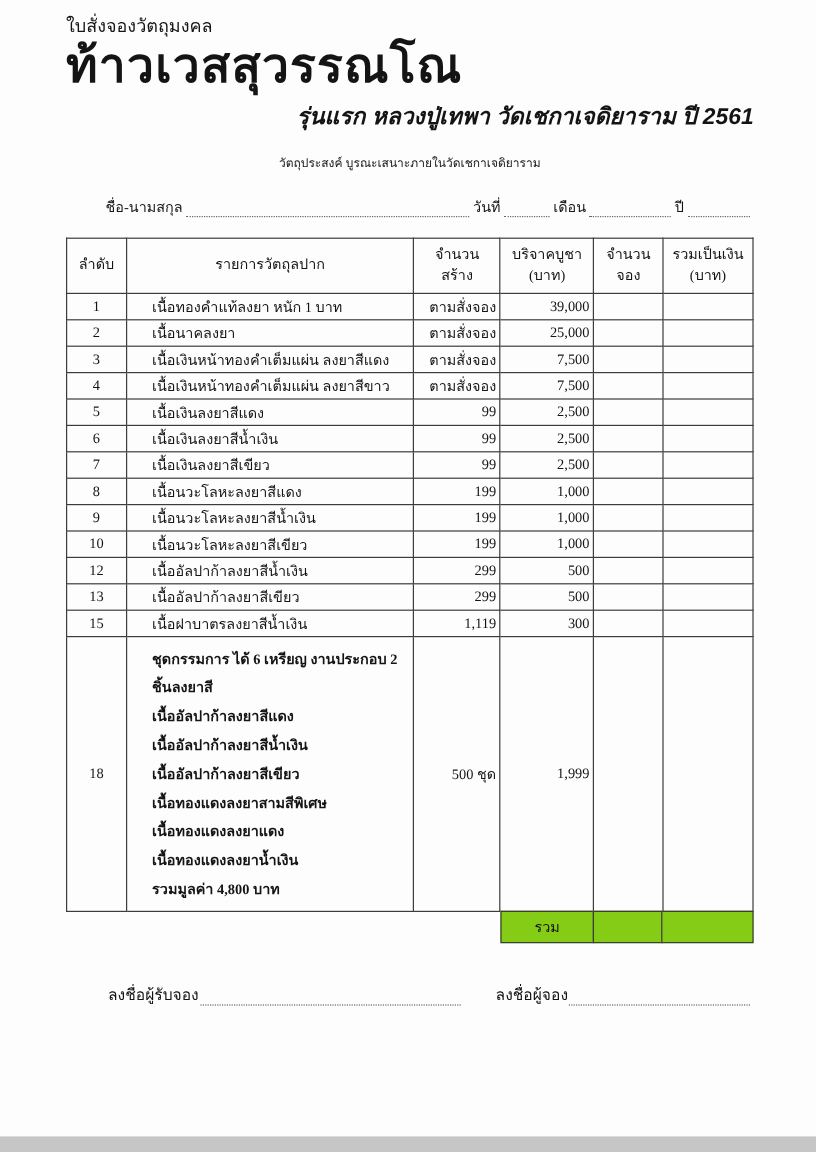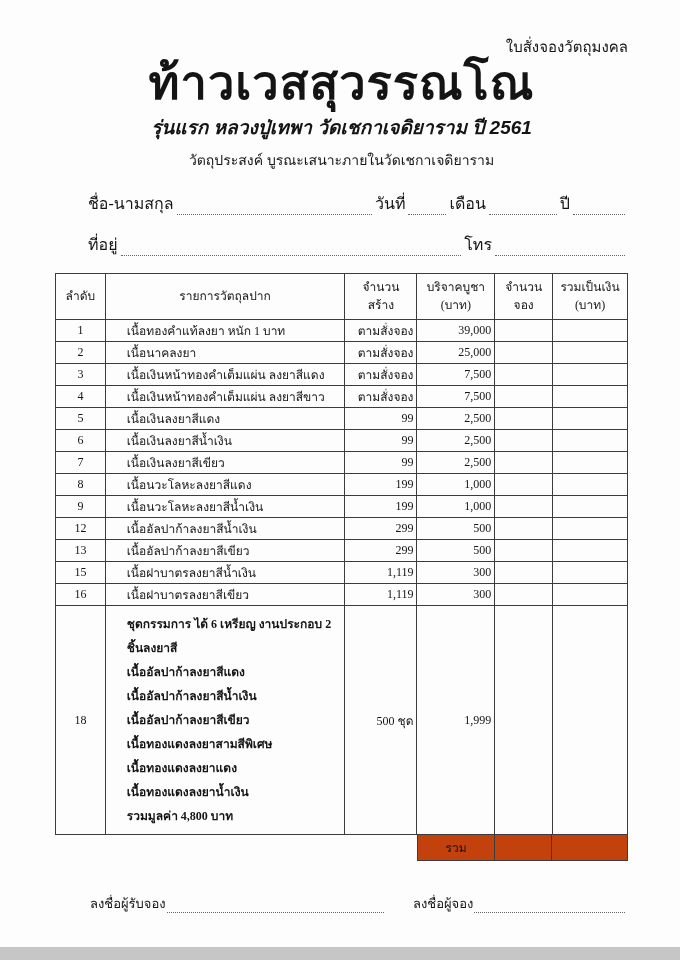--- a/index.html
+++ b/index.html
@@ -7,37 +7,37 @@
   body {
     background:#fdfdfd;
     color:#141414;
     font-family:"Liberation Serif","DejaVu Serif",serif;
     position:relative;
     overflow:hidden;
   }
   .page { padding:14px 52px 0 55px; }
 
   
-  .h-form-title { text-align:right; font-size:15px; line-height:1.25;margin-top:24px; }
+  .h-form-title { text-align:left; font-size:15px; line-height:1.25; }
   .h-main {
-    text-align:center; font-size:47px; font-weight:700; line-height:1.12;
+    font-size:40px; font-weight:700; line-height:1.12;
     font-family:"DejaVu Serif","Liberation Serif",serif;
     letter-spacing:1px;
   }
   .h-sub {
-    text-align:center; font-size:19px; font-weight:700; font-style:italic;
+    text-align:right; font-size:19px; font-weight:700; font-style:italic;
     font-family:"Liberation Sans","DejaVu Sans",sans-serif; margin-top:3px;
   }
   .h-purpose {
-    text-align:center; font-size:14px; margin-top:7px;
+    text-align:center; font-size:10px; margin-top:17px;
     font-family:"Liberation Sans","DejaVu Sans",sans-serif;
   }
 
   
-  .form-area { margin-top:20px; padding-left:33px; font-size:16px; }
+  .form-area { margin-top:20px; padding-left:33px; font-size:12px; }
   .form-row { display:flex; align-items:flex-end; margin-bottom:16px; }
   .form-row .lbl { white-space:nowrap; padding-right:2px; }
   .dots { border-bottom:1px dotted #666; height:15px; flex:1 1 auto; margin:0 3px 1px 1px; }
   .dots.w40 { flex:0 0 38px; }
   .dots.w70 { flex:0 0 68px; }
   .dots.w55 { flex:0 0 52px; }
   .dots.phone { flex:1 1 auto; }
 
   
   table { width:100%; border-collapse:collapse; margin-top:14px; font-size:12px; table-layout:fixed; }
@@ -49,21 +49,21 @@
   td.num { text-align:right; }
   .set-cell { padding:6px 0 6px 8px; }
   .set-cell div { line-height:24px;font-weight:bold; }
   .set-cell div.bold { font-weight:700; }
 
   
   .total-row { display:flex; width:573px; margin-top:-1px; }
   .total-spacer { width:362px; }
   .total-cell {
     border:1px solid #3c3c3c; height:27px; font-size:12px;
-    display:flex; align-items:center; justify-content:center; background:#c2410c;
+    display:flex; align-items:center; justify-content:center; background:#84cc16;
   }
   .tc1 { width:78px; margin-top:-0px; }
   .tc2 { width:58px; margin-left:-1px; }
   .tc3 { width:77px; margin-left:-1px; }
 
   
   .sign-row { display:flex; margin-top:32px; padding-left:35px; font-size:13px; }
   .sign-group { display:flex; align-items:flex-end; }
   .sign-group.first { width:297px; margin-right:26px; }
   .sign-group.second { flex:1 1 auto; }
@@ -85,26 +85,20 @@
   <div class="form-area">
     <div class="form-row">
       <span class="lbl">ชื่อ-นามสกุล</span>
       <span class="dots"></span>
       <span class="lbl">วันที่</span>
       <span class="dots w40"></span>
       <span class="lbl">เดือน</span>
       <span class="dots w70"></span>
       <span class="lbl">ปี</span>
       <span class="dots w55"></span>
-    </div>
-    <div class="form-row">
-      <span class="lbl">ที่อยู่</span>
-      <span class="dots"></span>
-      <span class="lbl">โทร</span>
-      <span class="dots phone" style="flex:0 0 130px"></span>
     </div>
   </div>
 
   <table>
     <colgroup>
       <col style="width:8.7%">
         <col style="width:41.9%">
         <col style="width:12.6%">
       <col style="width:13.6%">
         <col style="width:10.1%">
@@ -199,46 +193,46 @@
         </tr>
       <tr class="data">
           <td class="c">9</td>
           <td class="item">เนื้อนวะโลหะลงยาสีน้ำเงิน</td>
           <td class="num">199</td>
           <td class="num">1,000</td>
           <td></td>
           <td></td>
         </tr>
       <tr class="data">
+          <td class="c">10</td>
+          <td class="item">เนื้อนวะโลหะลงยาสีเขียว</td>
+          <td class="num">199</td>
+          <td class="num">1,000</td>
+          <td></td>
+          <td></td>
+        </tr>
+      <tr class="data">
           <td class="c">12</td>
           <td class="item">เนื้ออัลปาก้าลงยาสีน้ำเงิน</td>
           <td class="num">299</td>
           <td class="num">500</td>
           <td></td>
           <td></td>
         </tr>
       <tr class="data">
           <td class="c">13</td>
           <td class="item">เนื้ออัลปาก้าลงยาสีเขียว</td>
           <td class="num">299</td>
           <td class="num">500</td>
           <td></td>
           <td></td>
         </tr>
       <tr class="data">
           <td class="c">15</td>
           <td class="item">เนื้อฝาบาตรลงยาสีน้ำเงิน</td>
-          <td class="num">1,119</td>
-          <td class="num">300</td>
-          <td></td>
-          <td></td>
-        </tr>
-      <tr class="data">
-          <td class="c">16</td>
-          <td class="item">เนื้อฝาบาตรลงยาสีเขียว</td>
           <td class="num">1,119</td>
           <td class="num">300</td>
           <td></td>
           <td></td>
         </tr>
       <tr>
         <td class="c">18</td>
         <td class="item set-cell">
           <div>ชุดกรรมการ ได้ 6 เหรียญ งานประกอบ 2 ชิ้นลงยาสี</div>
           <div>เนื้ออัลปาก้าลงยาสีแดง</div>

